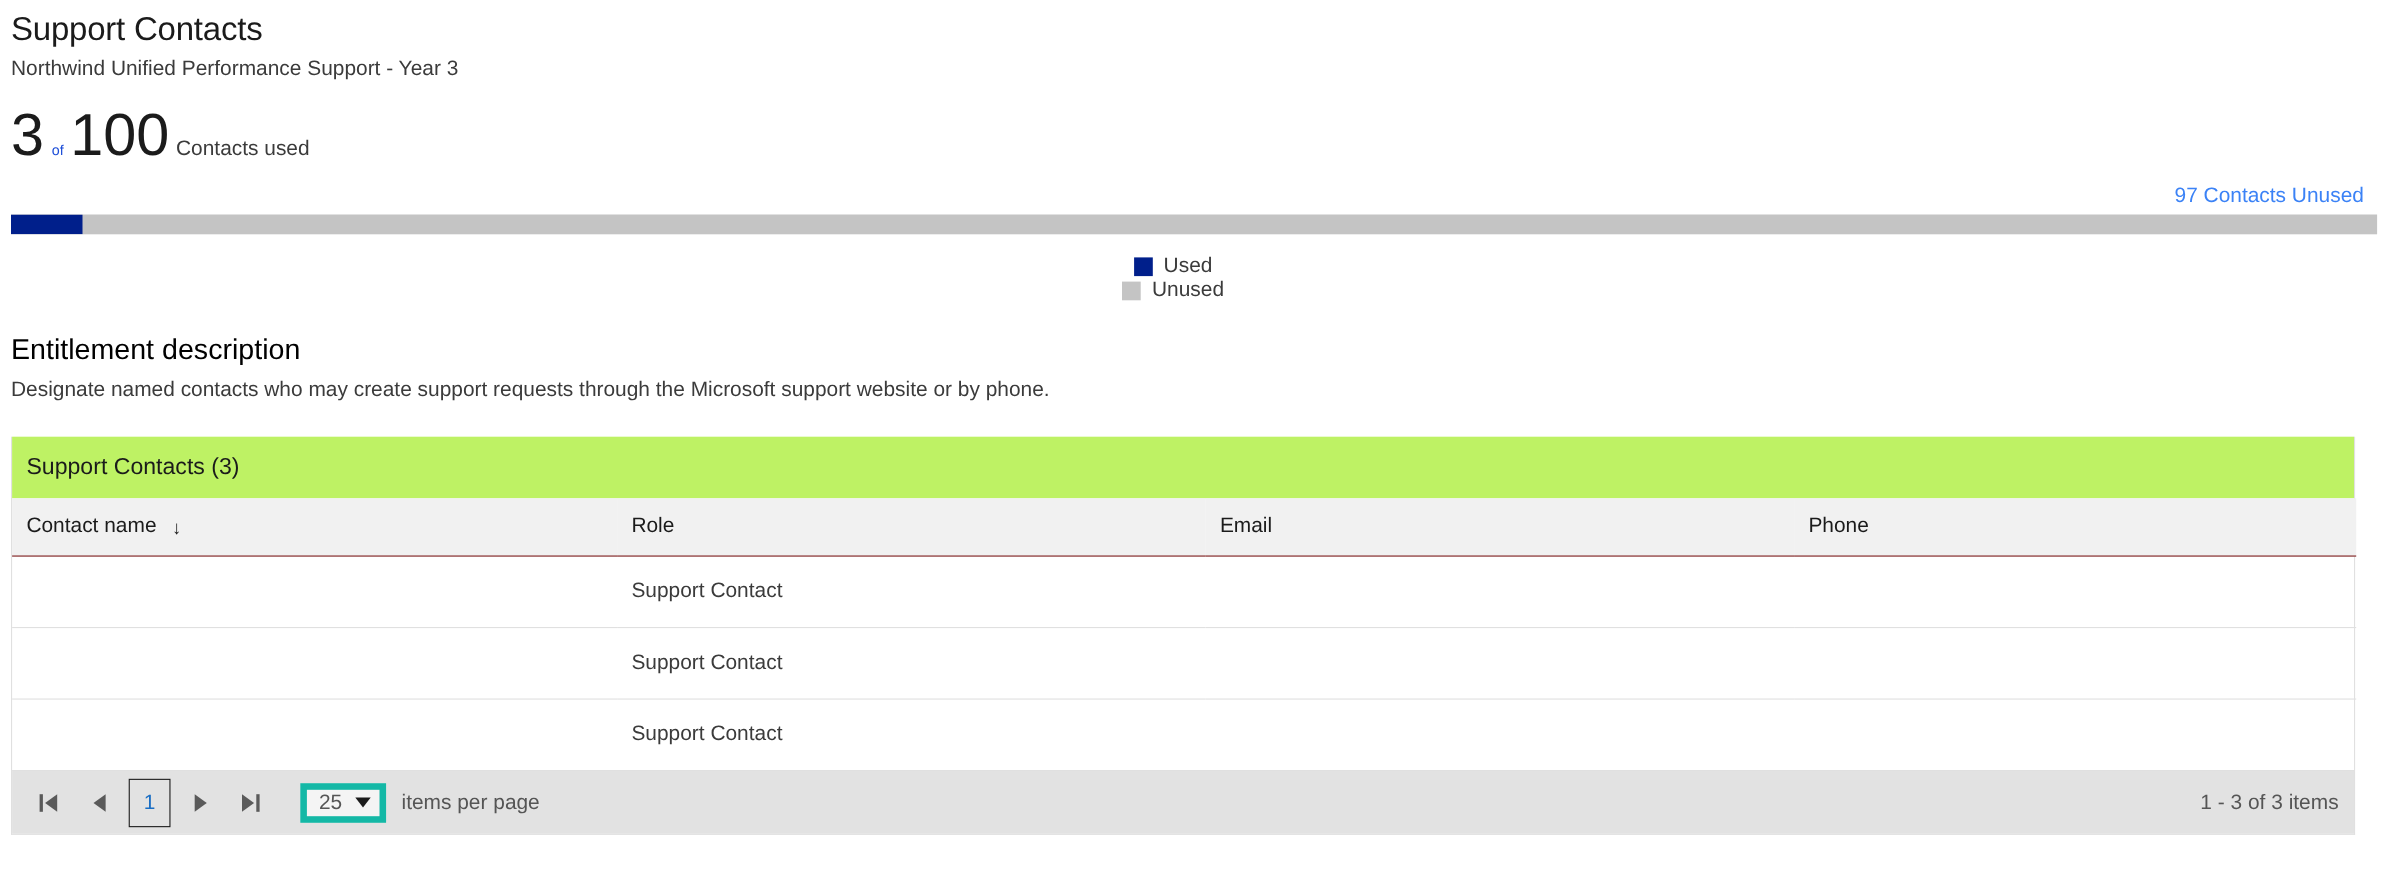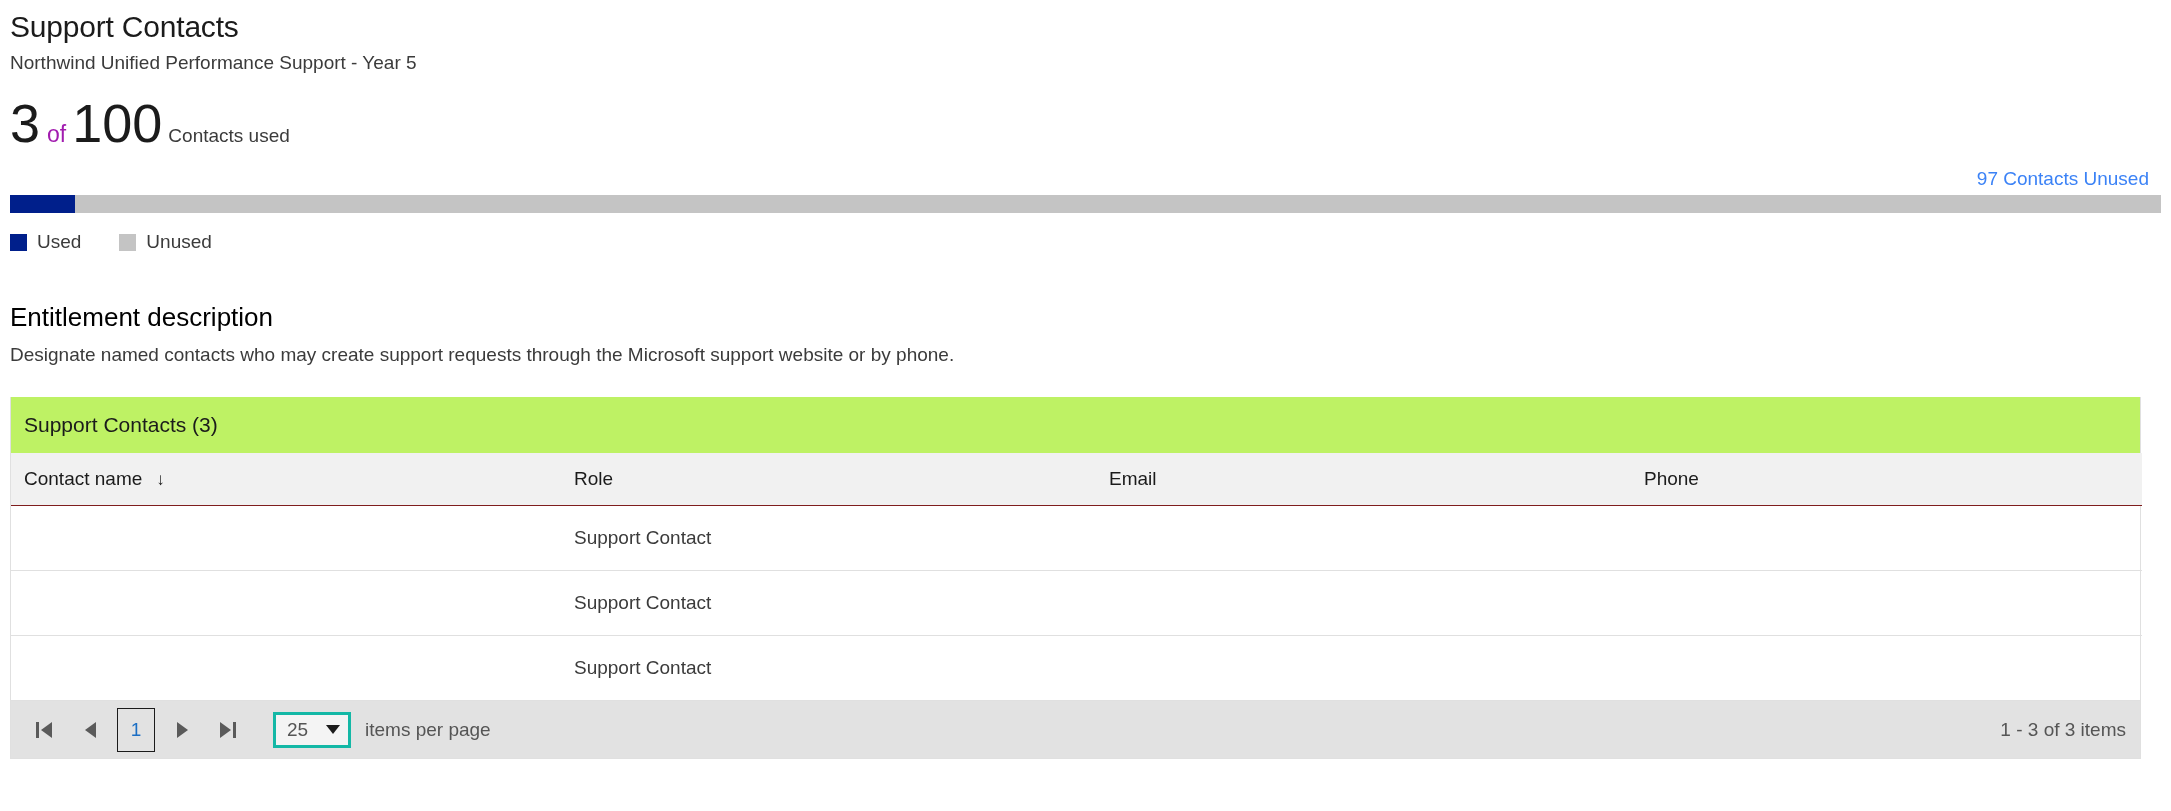--- a/index.html
+++ b/index.html
@@ -50,23 +50,23 @@
     margin-top: 19px;
     height: 56px;
   }
   .usage-used {
     font-size: 54px;
     font-weight: 300;
     line-height: 56px;
     color: #1b1b1b;
   }
   .usage-of {
-    font-size: 23px;
-    font-weight: 400;
-    color: #a21caf;
+    font-size: 13px;
+    font-weight: 400;
+    color: #1d4ed8;
     margin: 0 6px 0 7px;
   }
   .usage-total {
     font-size: 54px;
     font-weight: 300;
     line-height: 56px;
     color: #1b1b1b;
   }
   .usage-label {
     font-size: 19px;
@@ -99,20 +99,21 @@
     bottom: 0;
     background: #001f8b;
   }
 
   
   .legend {
     display: flex;
     align-items: center;
     margin-top: 18px;
     height: 22px;
+    flex-direction: column;
   }
   .legend-item {
     display: flex;
     align-items: center;
     margin-right: 38px;
   }
   .legend-swatch {
     width: 17px;
     height: 17px;
     display: inline-block;
@@ -254,21 +255,21 @@
     margin: 0 4px;
     box-sizing: border-box;
     cursor: pointer;
     font-family: "Liberation Sans", sans-serif;
   }
   .pager-select {
     margin-left: 22px;
     width: 78px;
     height: 36px;
     background: #f4f4f4;
-    border: 3px solid #14b8a6;
+    border: 6px solid #14b8a6;
     display: flex;
     align-items: center;
     justify-content: space-between;
     padding: 0 8px 0 11px;
     box-sizing: border-box;
     font-size: 19px;
     color: #555555;
     cursor: pointer;
   }
   .caret-down {
@@ -307,21 +308,21 @@
   .nav-group { display: flex; align-items: center; }
   .bar-left { margin-right: 2px; }
   .bar-right { margin-left: 2px; }
 </style>
 </head>
 <body>
 
 <div class="page">
 
   <h1 class="page-title">Support Contacts</h1>
-  <p class="page-subtitle">Northwind Unified Performance Support - Year 5</p>
+  <p class="page-subtitle">Northwind Unified Performance Support - Year 3</p>
 
   <div class="usage-line">
     <span class="usage-used">3</span>
     <span class="usage-of">of</span>
     <span class="usage-total">100</span>
     <span class="usage-label">Contacts used</span>
   </div>
 
   <div class="unused-caption">97 Contacts Unused</div>
 

